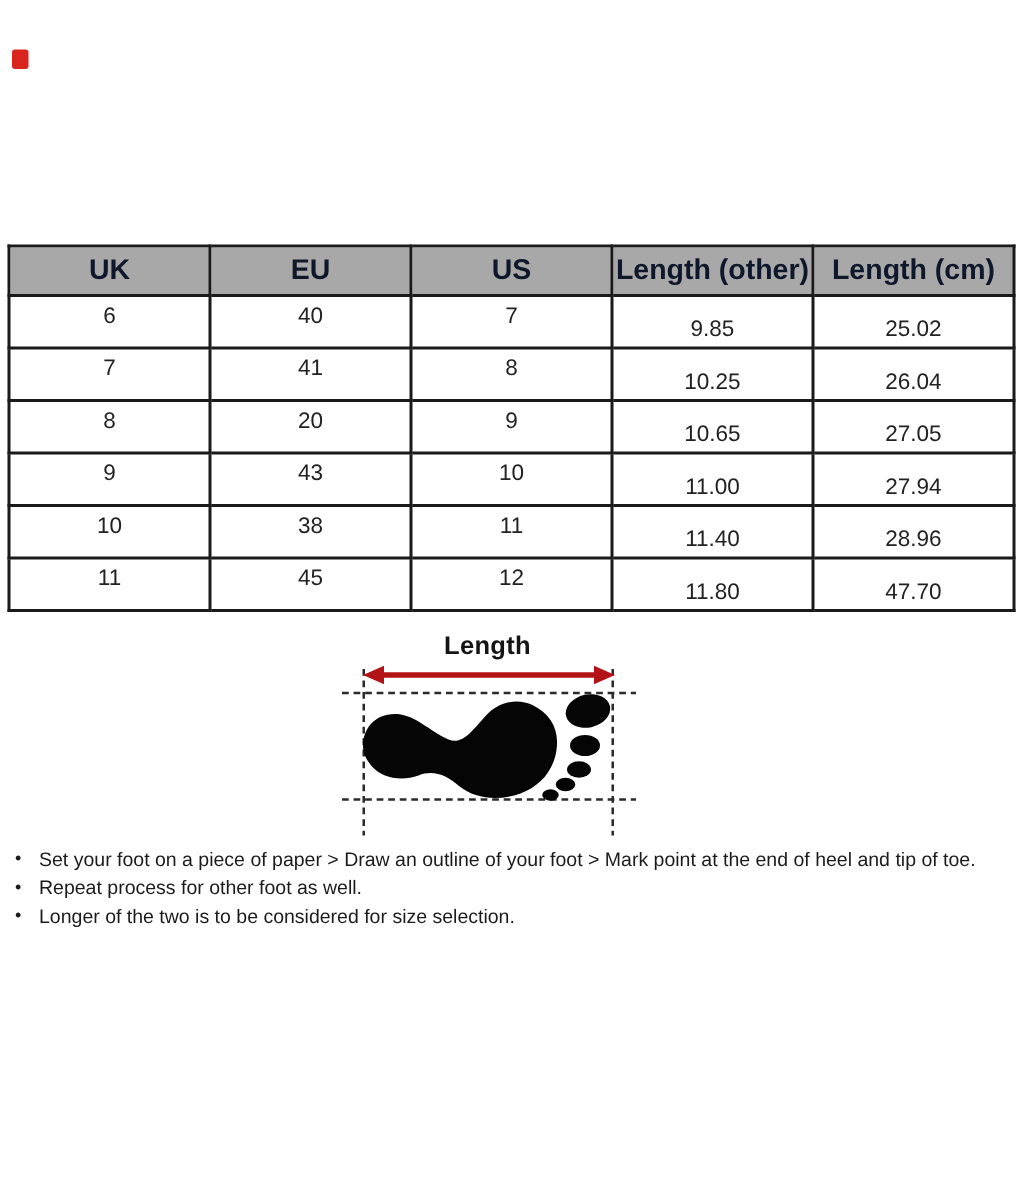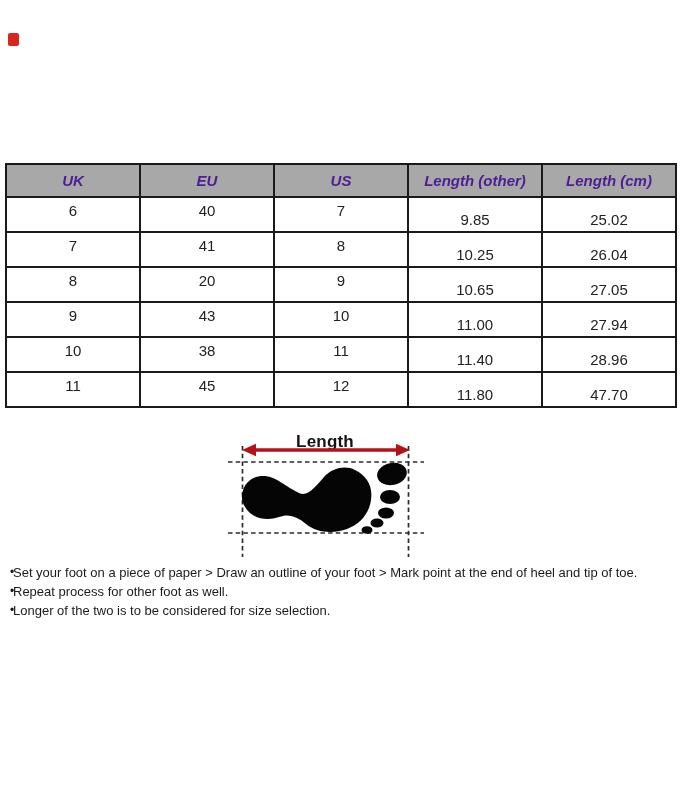--- a/index.html
+++ b/index.html
@@ -40,25 +40,24 @@
   table.size-table td {
     border: 2px solid var(--border-color, #1a1a1a);
     text-align: center;
     font-family: "Liberation Sans", sans-serif;
     overflow: hidden;
     white-space: nowrap;
   }
   table.size-table th {
     background: var(--header-bg, #a8a8a8);
     height: 29px;
-    font-size: 15px;
+    font-size: 19px;
     font-weight: bold;
-    color: #4c1d95;
+    color: #0f172a;
     vertical-align: middle;
-    font-style: italic;
   }
   table.size-table td {
     height: 28px;
     font-size: 15px;
     color: #222222;
     background: #ffffff;
   }
   
   table.size-table td:nth-child(-n+3) {
     vertical-align: top;
@@ -73,21 +72,21 @@
   .diagram {
     position: absolute;
     left: 0;
     top: 410px;
     width: 683px;
     height: 165px;
   }
   .diagram-label {
     position: absolute;
     left: 215px;
-    top: 22px;
+    top: 11px;
     width: 220px;
     text-align: center;
     font-size: 17px;
     font-weight: 600;
     color: #141414;
     letter-spacing: 0.2px;
   }
   .diagram-svg {
     position: absolute;
     left: 215px;
@@ -101,21 +100,21 @@
     position: absolute;
     left: 0;
     top: 563px;
     width: 678px;
     margin: 0;
     padding: 0;
   }
   .instructions li {
     list-style: none;
     position: relative;
-    padding-left: 13px;
+    padding-left: 26px;
     font-size: 13px;
     line-height: 19px;
     color: #1b1b1b;
   }
   .instructions li::before {
     content: "\2022";
     position: absolute;
     left: 10px;
     top: 0;
     font-size: 12px;

